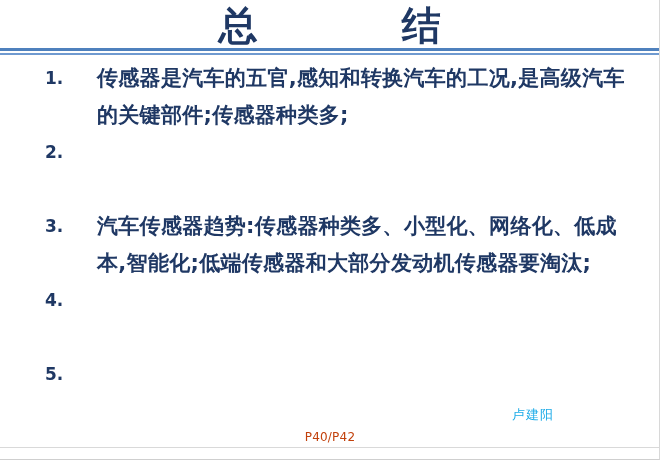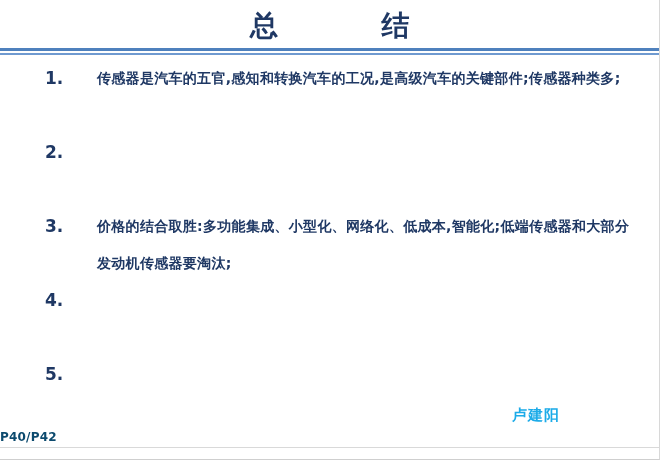--- a/index.html
+++ b/index.html
@@ -29,21 +29,21 @@
     top: 4px;
     width: 660px;
     height: 46px;
   }
   .slide-title {
     position: absolute;
     left: 0;
     top: 0;
     width: 660px;
     text-align: center;
-    font-size: 28px;
+    font-size: 39px;
     font-weight: bold;
     color: #1f3864;
     letter-spacing: 0.02em;
     line-height: 44px;
     white-space: pre;
   }
 
   
   .divider {
     position: absolute;
@@ -95,58 +95,59 @@
     left: 45px;
     top: 0;
     width: 40px;
     font-size: 17px;
     font-weight: bold;
     color: #1f3864;
     line-height: 37px;
     text-align: left;
   }
   .item-text {
-    font-size: 14px;
+    font-size: 21px;
     font-weight: bold;
     color: #1f3864;
     line-height: 37px;
     letter-spacing: 0.3px;
     text-align: left;
     word-break: break-all;
   }
 
   
   .signature {
     position: absolute;
     left: 512px;
     top: 405px;
-    font-size: 15px;
-    font-weight: bold;
+    font-size: 13px;
+    font-weight: normal;
     color: #1cabe8;
     letter-spacing: 1px;
     line-height: 20px;
   }
 
   
   .footer-rule {
     position: absolute;
     left: 0;
     top: 447px;
     width: 659px;
     height: 1px;
     background: #d9d9d9;
   }
   .footer-label {
     position: absolute;
     left: 0;
     top: 429px;
     width: 660px;
+    text-align: center;
     font-size: 12px;
-    font-weight: bold;
-    color: #0c4a6e;
+    font-weight: normal;
+    color: #c2410c;
     letter-spacing: 0.2px;
     line-height: 16px;
   }
 </style>
 </head>
 <body>
 
 <div class="slide">
 
   <div class="title-zone">
@@ -165,21 +166,21 @@
       <span class="item-number">1.</span>
       <div class="item-text">传感器是汽车的五官,感知和转换汽车的工况,是高级汽车的关键部件;传感器种类多;</div>
     </div>
 
     <div class="list-item">
       <span class="item-number">2.</span>
     </div>
 
     <div class="list-item">
       <span class="item-number">3.</span>
-      <div class="item-text">价格的结合取胜:多功能集成、小型化、网络化、低成本,智能化;低端传感器和大部分发动机传感器要淘汰;</div>
+      <div class="item-text">汽车传感器趋势:传感器种类多、小型化、网络化、低成本,智能化;低端传感器和大部分发动机传感器要淘汰;</div>
     </div>
 
     <div class="list-item">
       <span class="item-number">4.</span>
     </div>
 
     <div class="list-item">
       <span class="item-number">5.</span>
     </div>
 

